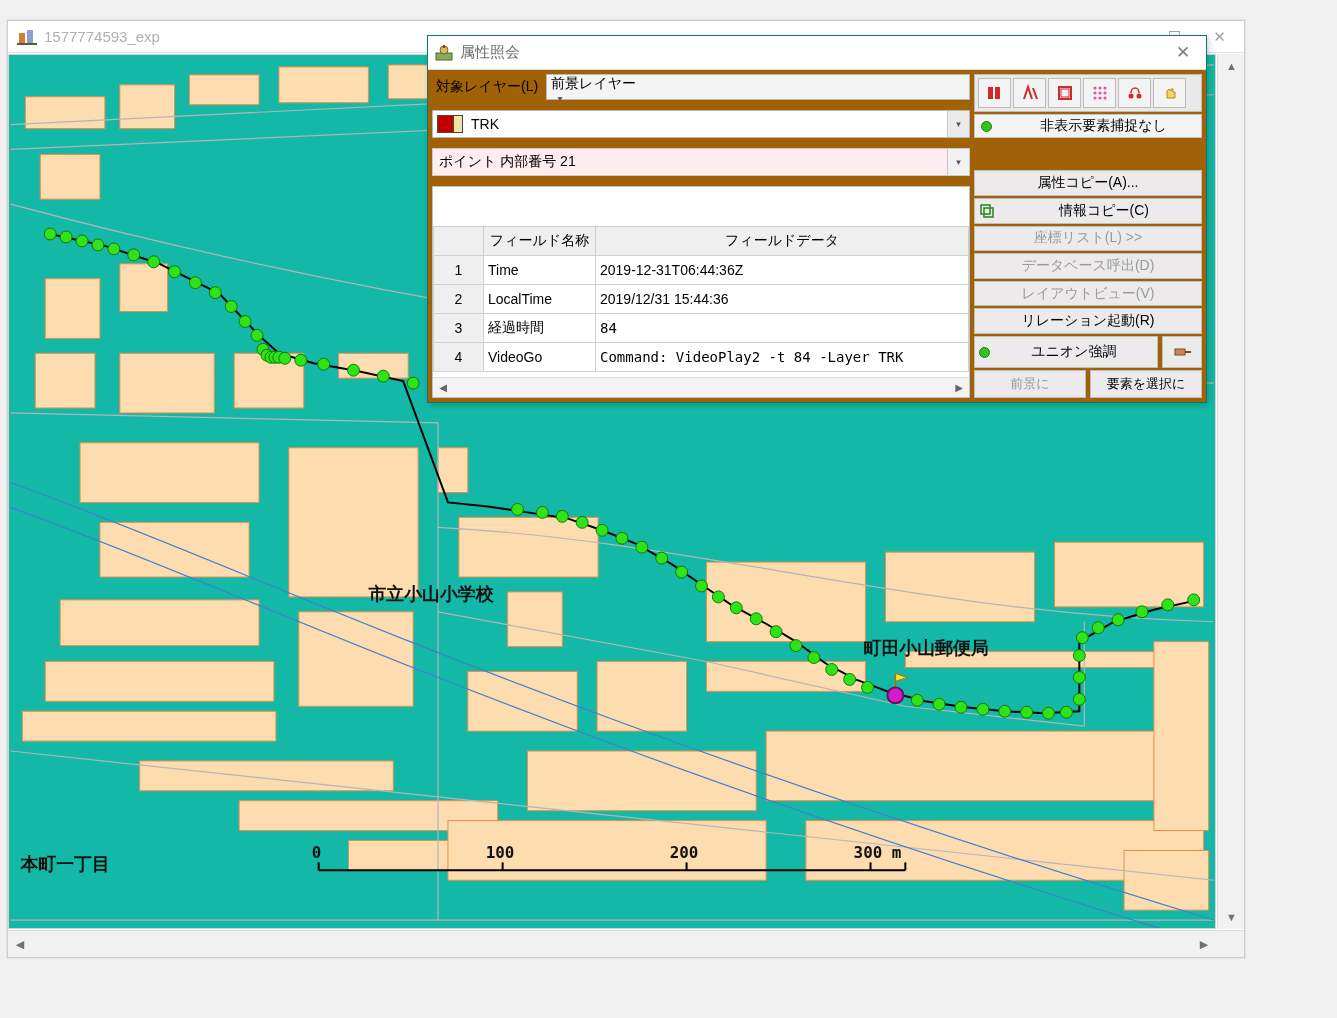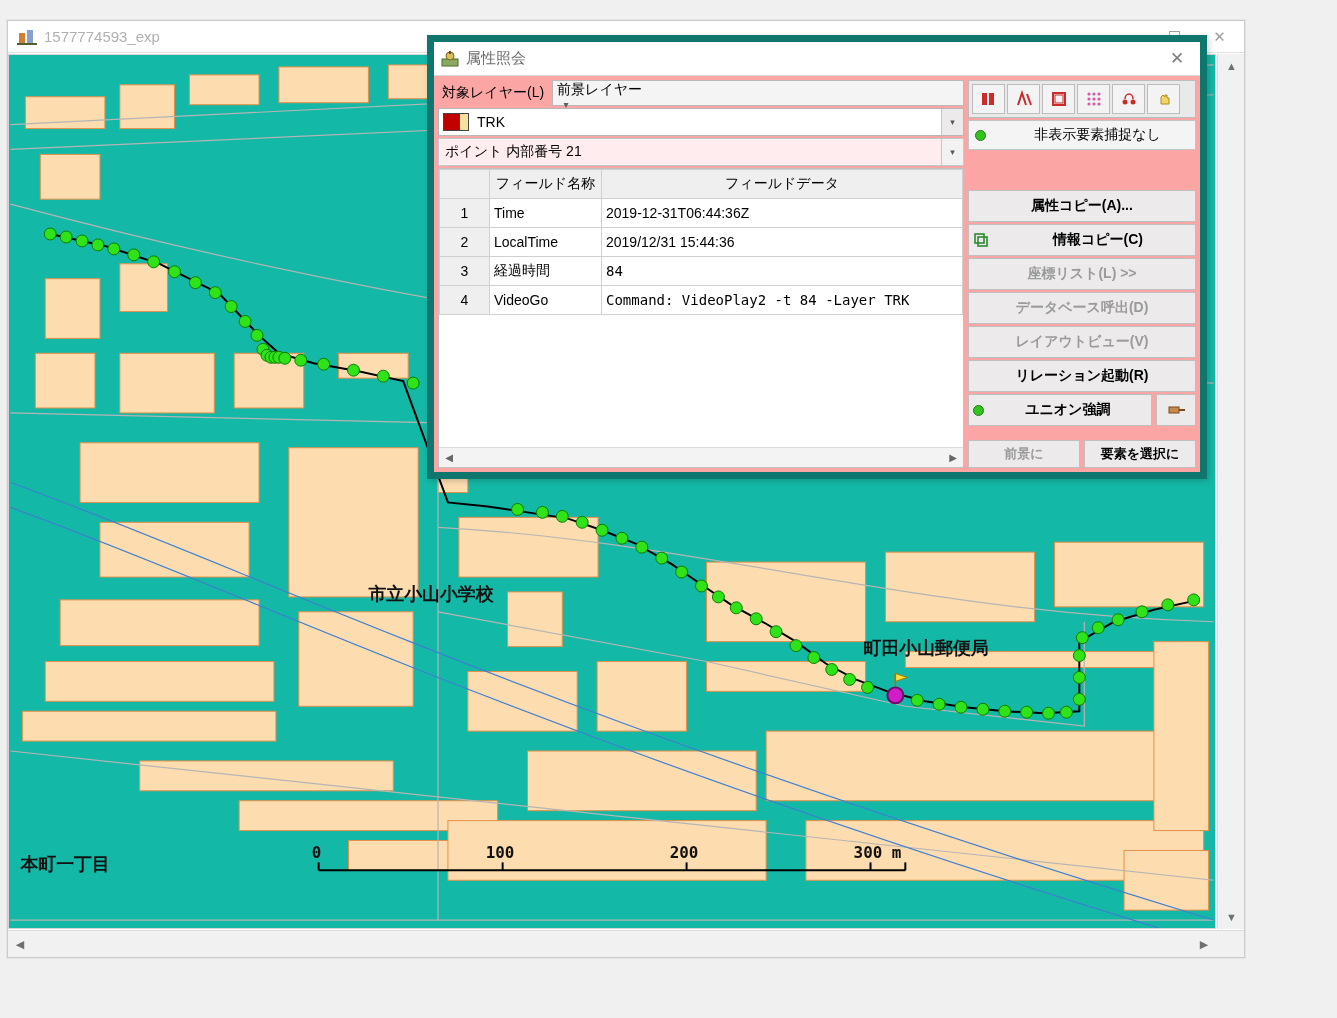--- a/index.html
+++ b/index.html
@@ -68,23 +68,23 @@
     position:absolute; top:3px; width:20px; height:21px;
     display:flex;align-items:center;justify-content:center;
     color:#707070; font-size:11px;
   }
   .bottom-gutter .lf-arrow{left:2px;} .bottom-gutter .rt-arrow{right:30px;}
 
   
   .dialog {
     position: absolute;
     left: 427px; top: 35px;
-    width: 780px; height: 444px;
-    background: #fca5a5;
-    border: 7px solid #0f766e;
+    width: 780px; height: 368px;
+    background: #a16207;
+    border: 1px solid #0f766e;
     box-shadow: 2px 2px 6px rgba(0,0,0,.18);
   }
   .dlg-titlebar {
     height: 34px; background: #ffffff;
     display:flex; align-items:center; gap:6px;
     padding: 0 6px;
     border-bottom: 1px solid #d9d9d9;
   }
   .dlg-titlebar .dlg-icon {
     width: 20px; height: 20px;
@@ -92,21 +92,21 @@
   }
   .dlg-titlebar .dlg-title { flex:0 0 auto; color:#6d6d6d; font-size: 15px;}
   .dlg-titlebar .spacer{flex:1;}
   .dlg-close {
     width: 34px; height: 28px; border:none; background:transparent;
     color:#808080; font-size:17px;
     display:flex;align-items:center;justify-content:center;
   }
 
   .dlg-body { display:flex; gap:4px; padding:4px; height: calc(100% - 34px); }
-  .dlg-left { flex:1; display:flex; flex-direction:column; gap:2px; min-width:0;}
+  .dlg-left { flex:1; display:flex; flex-direction:column; gap:10px; min-width:0;}
   .dlg-right { width: 228px; display:flex; flex-direction:column; gap:2px; }
 
   .row { display:flex; align-items:center; gap:4px; }
   .lbl { font-size:14px; padding: 0 4px; }
 
   .combo {
     display:flex; align-items:flex-start;
     border:1px solid #b9b9b9; background:#f4f4f4;
     height:26px; font-size:14px; padding: 0 4px; flex-direction: column;
   }
@@ -134,21 +134,21 @@
     background:#ffecee; border:1px solid #c9c9c9; height:28px;
     display:flex; align-items:center;
   }
   .point-select .combo-text{flex:1; padding:0 6px; font-size:14px;}
   .point-select .combo-arrow{
     width:22px;height:100%;border-left:1px solid #c7c7c7;background:#f2f2f2;
     display:flex;align-items:center;justify-content:center;color:#555;font-size:9px;}
 
   
   .tbl-wrap { flex:1; border:1px solid #c0c0c0; background:#fff; overflow:hidden; display:flex; flex-direction:column; min-height: 200px;}
-  table.grid { border-collapse: collapse; width: 100%; table-layout: fixed; }
+  table.grid { border-collapse: collapse; width: 100%; table-layout: fixed; margin-top: 39px; }
   table.grid th, table.grid td {
     border: 1px solid #d0d0d0;
     font-size: 14px;
     height: 29px;
     padding: 0 4px;
     text-align: left;
     white-space: nowrap;
     overflow: hidden;
   }
   table.grid th {
@@ -188,21 +188,21 @@
     border:1px solid #c5c5c5; background:#f4f4f4;
     height:30px; padding:0 6px; font-size:14px;
   }
   .dot-green {
     width:11px;height:11px;border-radius:50%;
     background:#33c21e;border:1px solid #1d7f0f;
   }
 
   .side-btn {
     height:32px; border:1px solid #bfbfbf; background:#eceaea;
-    font-size:14px; display:flex; align-items:center; justify-content:center;font-weight:bold;
+    font-size:14px; display:flex; align-items:center; justify-content:center;
   }
   .side-btn.disabled { color:#9a9a9a; }
   .side-btn .pre-icon { margin-right:auto; margin-left:4px; display:flex;}
   .side-btn .btn-text { margin:0 auto; }
 
   .union-row{ display:flex; gap:4px;}
   .union-row .side-btn{flex:1;}
   .pin-btn{
     width:40px; border:1px solid #bfbfbf; background:#eceaea;
     display:flex;align-items:center;justify-content:center;

